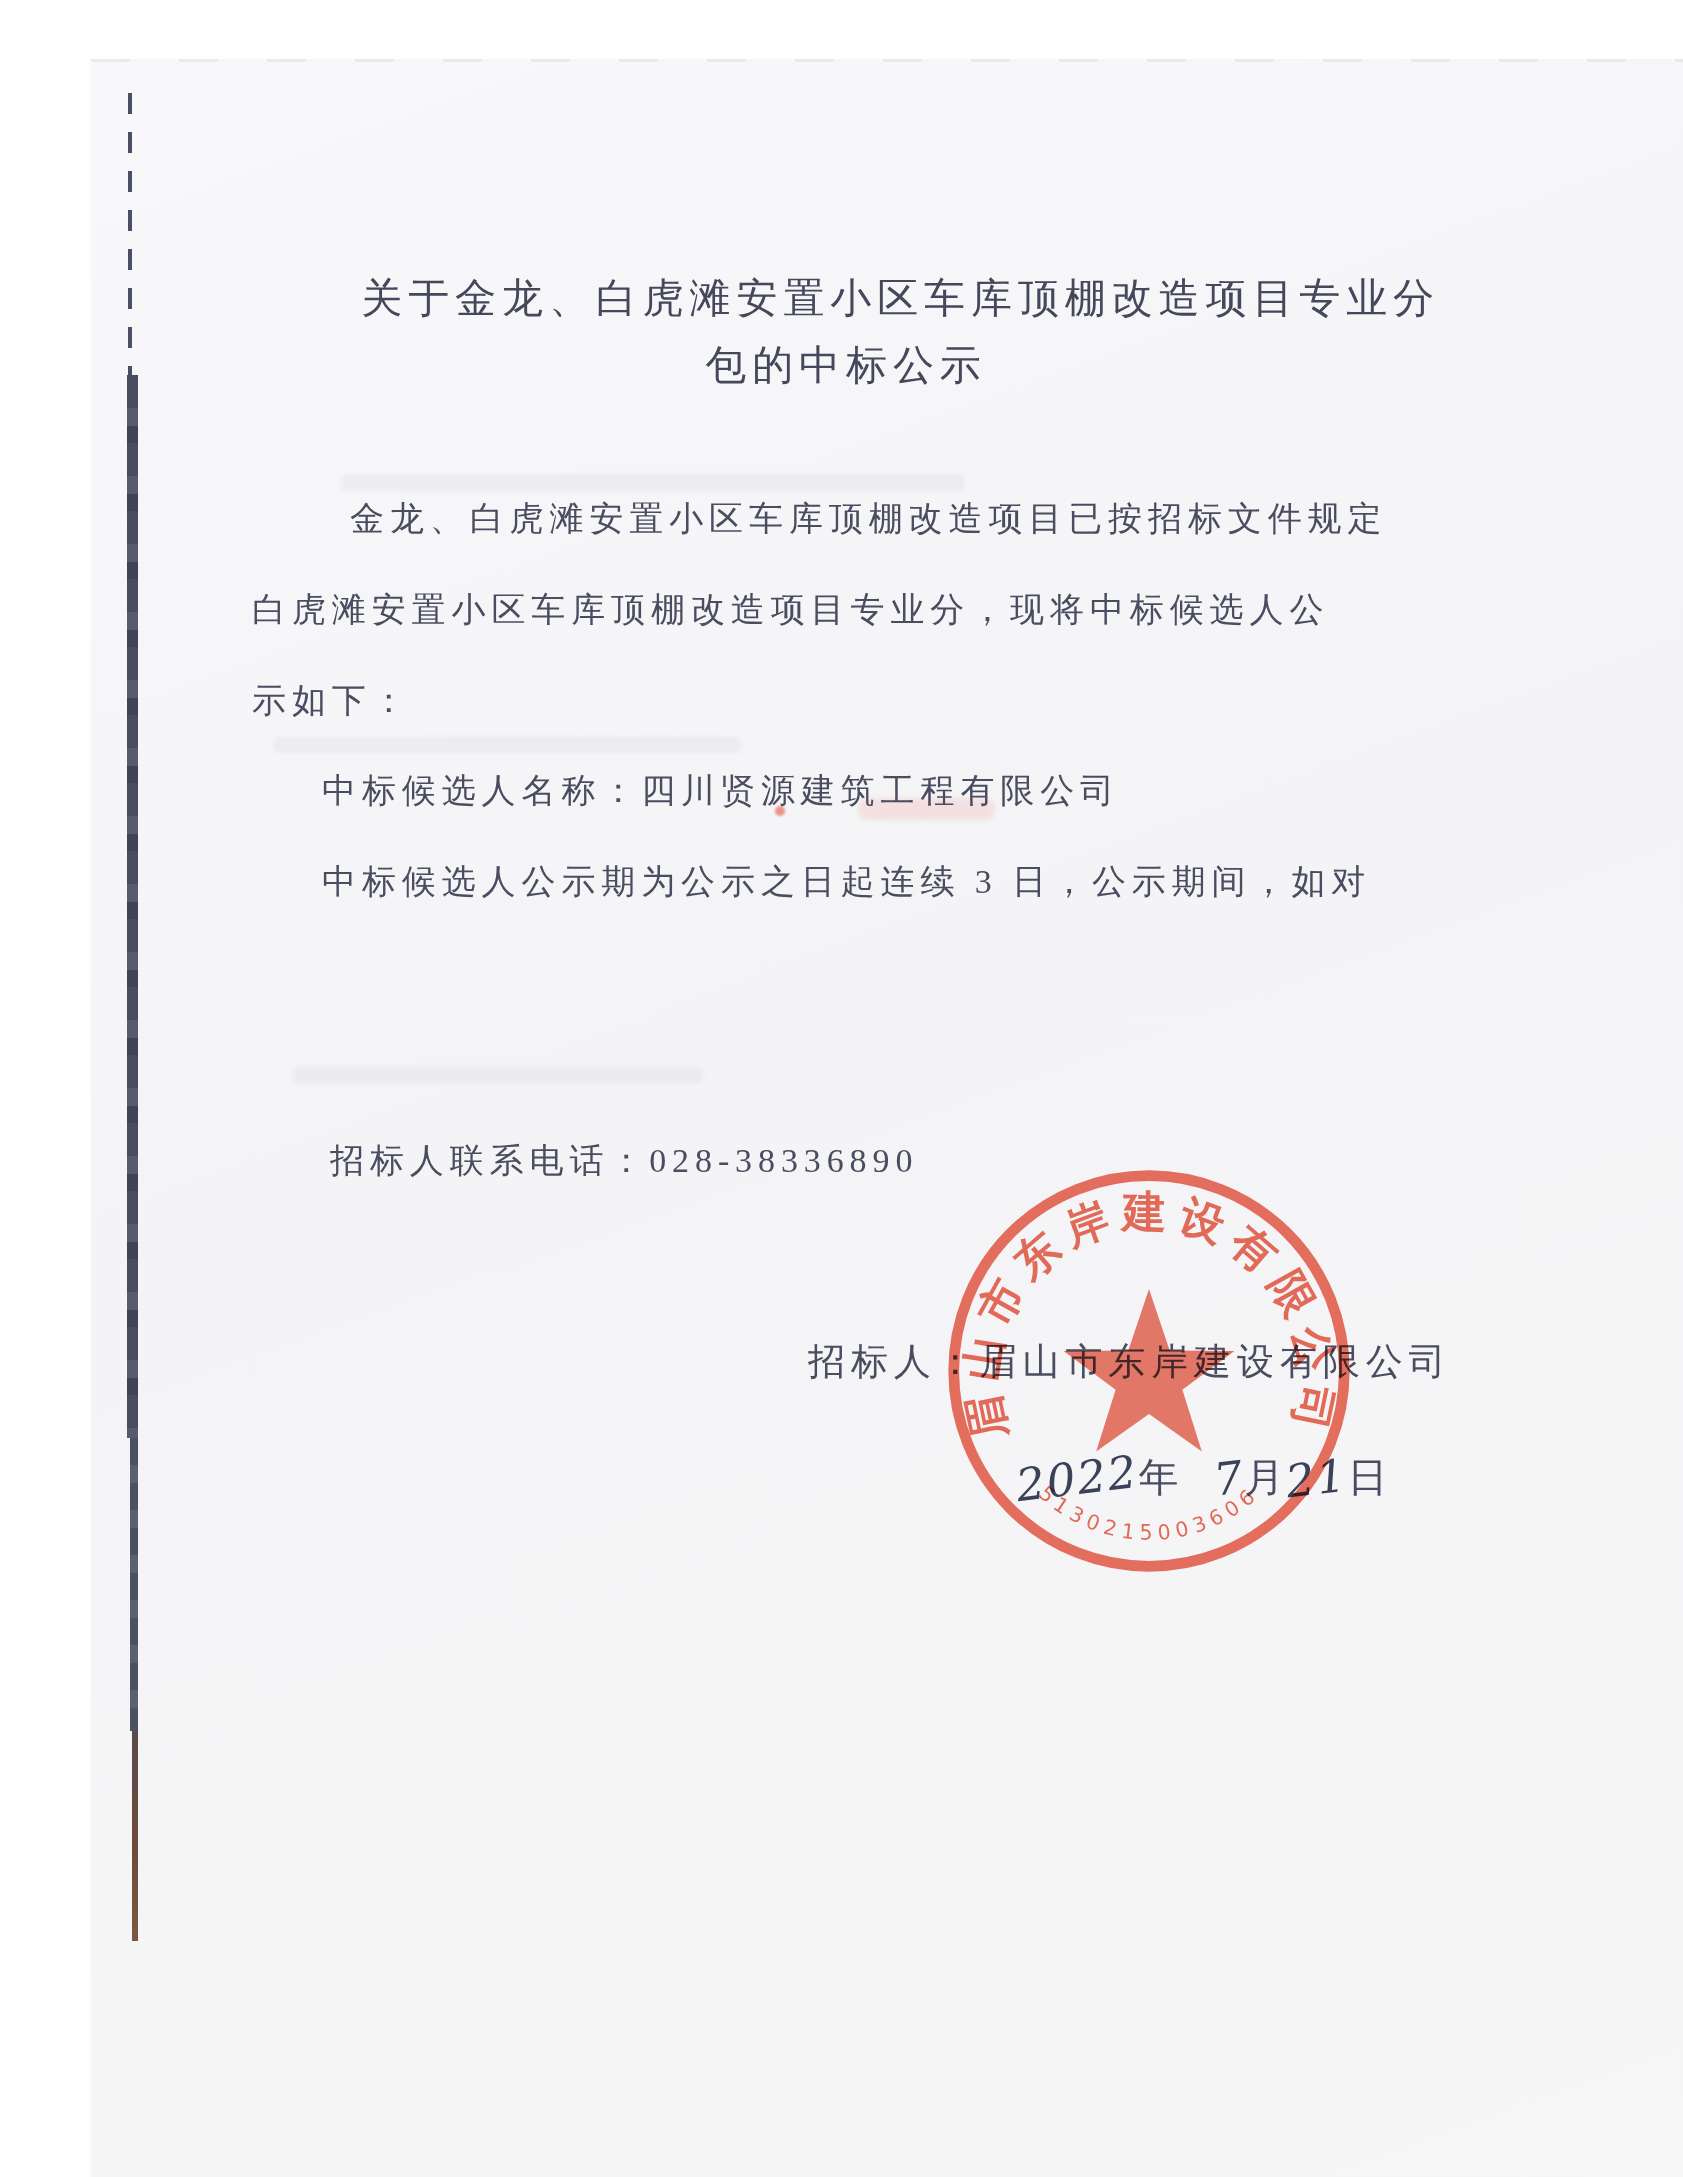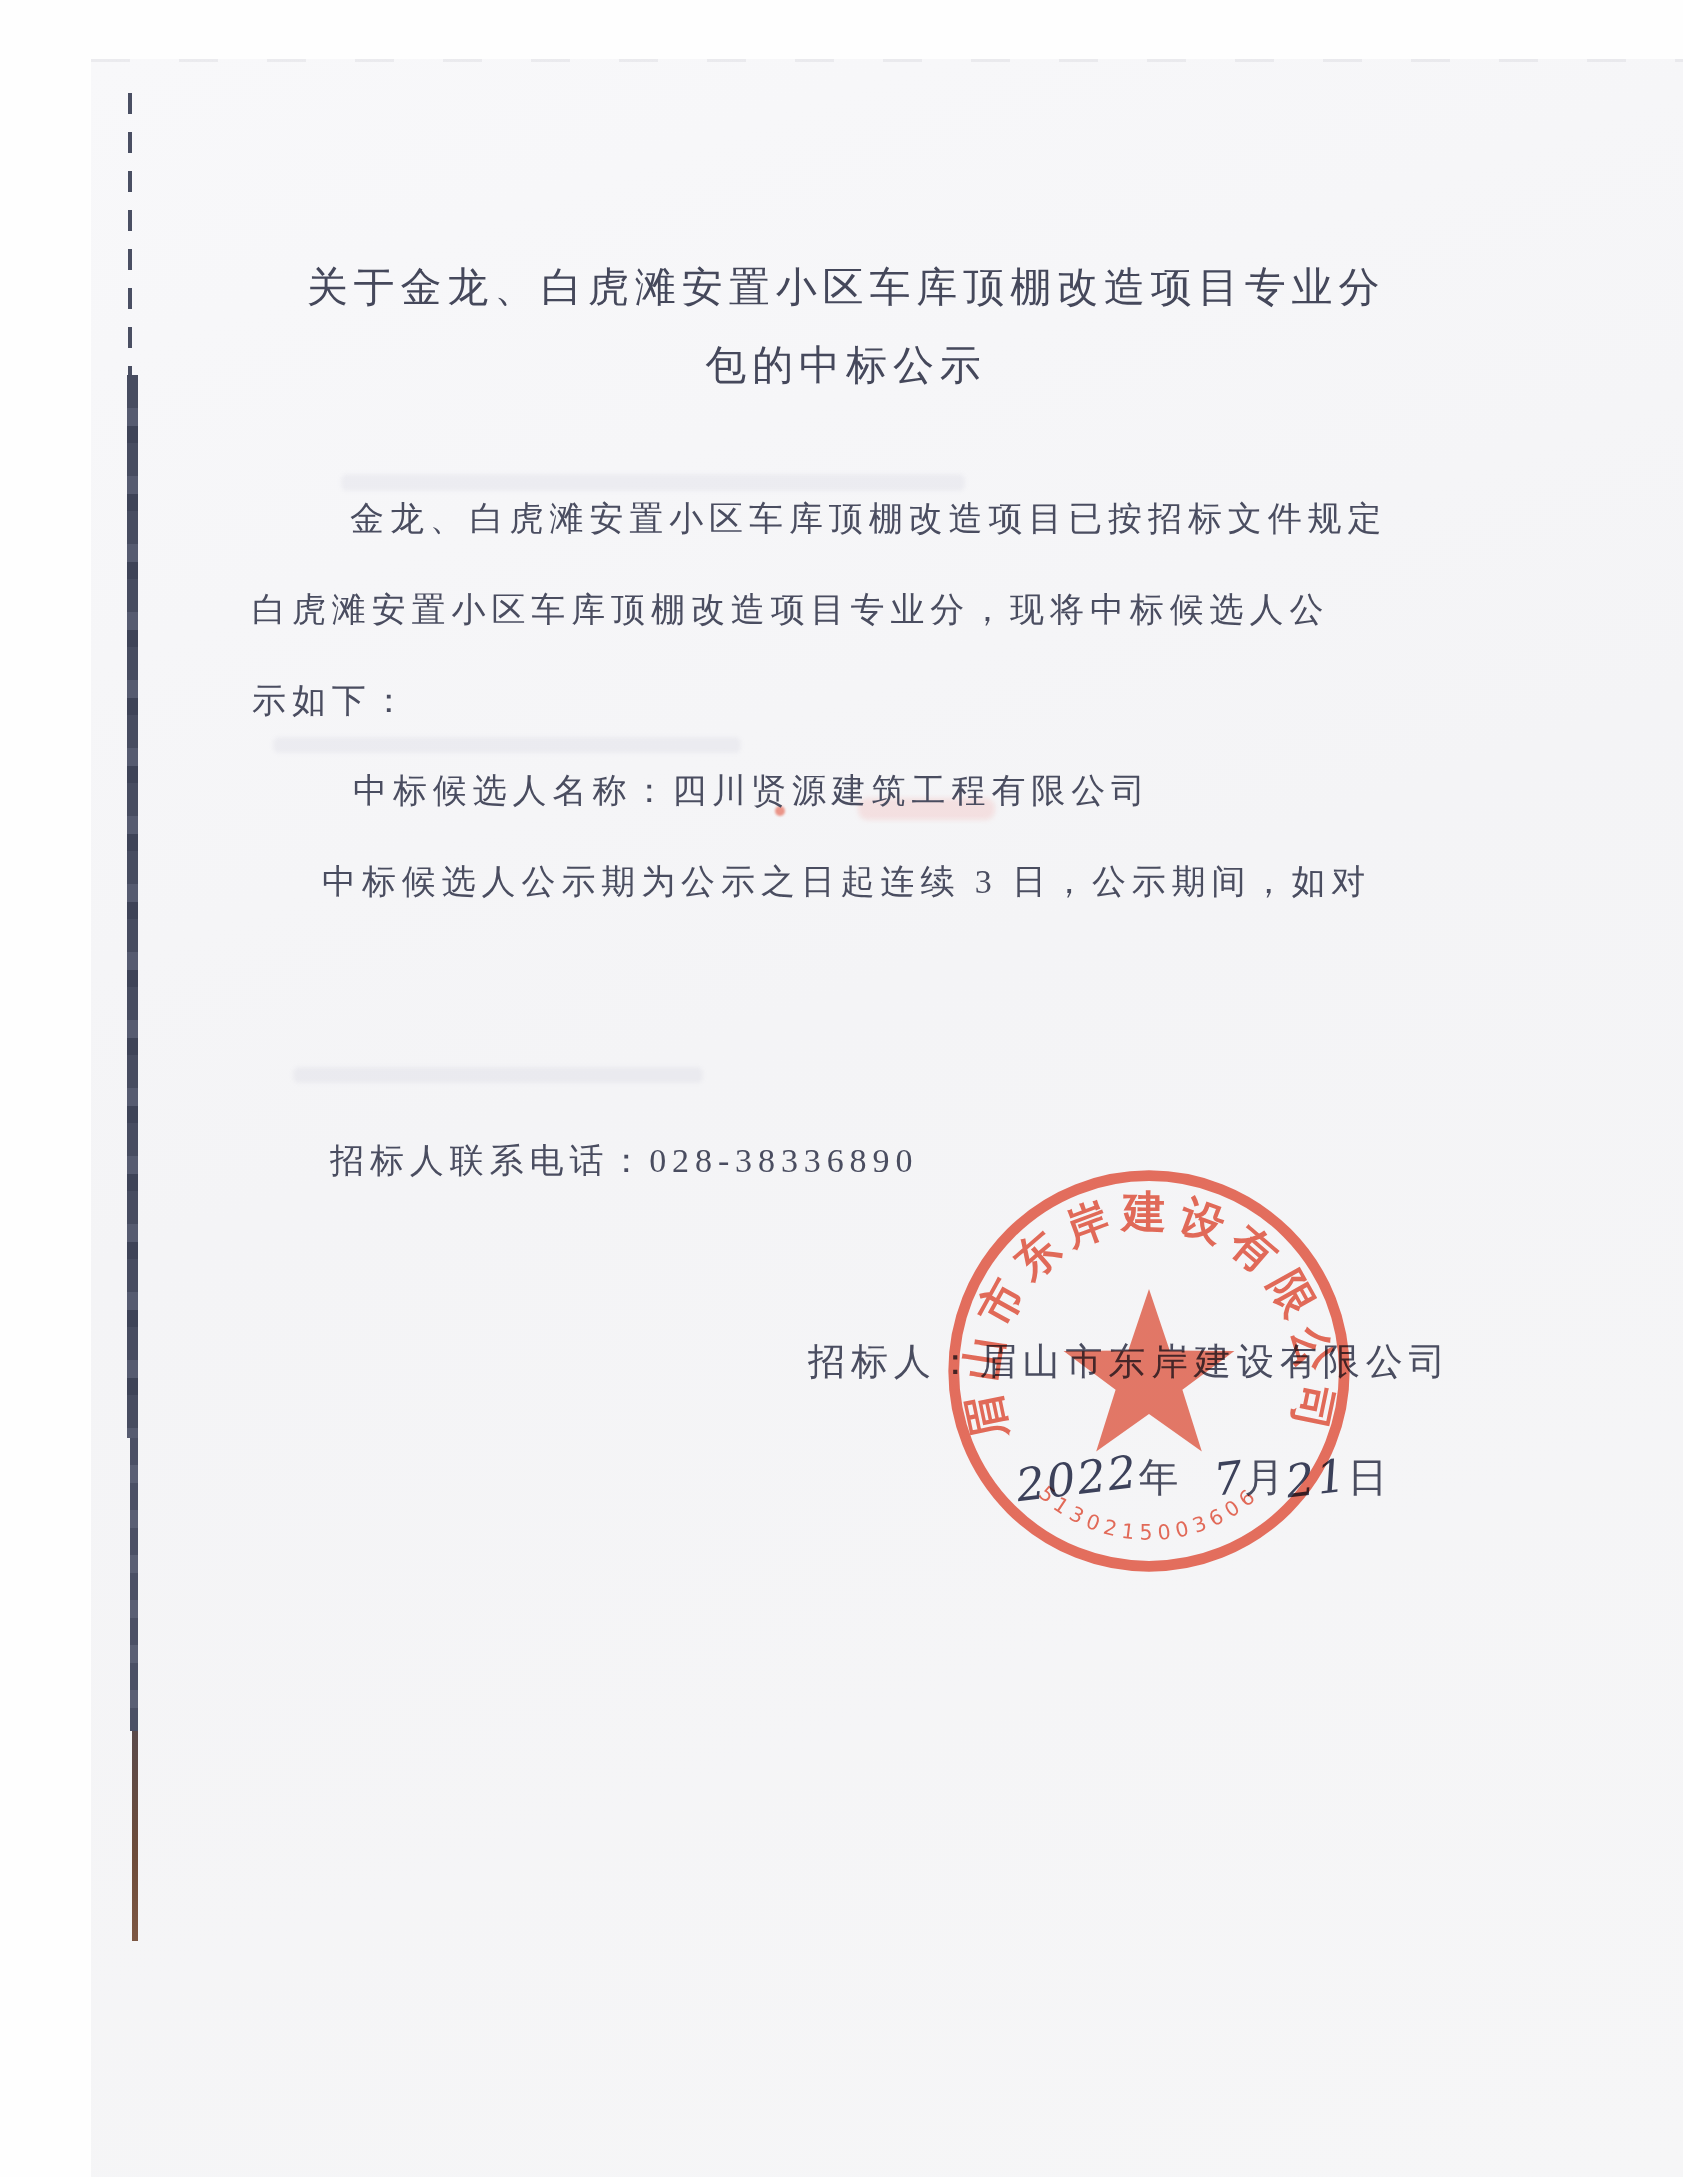--- a/index.html
+++ b/index.html
@@ -73,27 +73,27 @@
   <div class="edge-seg edge-solid"></div>
   <div class="edge-seg edge-thin"></div>
   <div class="edge-seg edge-brown"></div>
 
   <div class="smudge" style="left:341px;top:474px;width:624px;height:16.6px;"></div>
   <div class="smudge" style="left:273px;top:737px;width:468px;height:15.6px;"></div>
   <div class="smudge" style="left:293px;top:1067px;width:410px;height:15.6px;"></div>
   <div class="red-dot"></div>
   <div class="pink-smear"></div>
 
-  <div class="line title center-box" style="top:263px;">关于金龙、白虎滩安置小区车库顶棚改造项目专业分</div>
+  <div class="line title center-box" style="top:274px;text-align:right;">关于金龙、白虎滩安置小区车库顶棚改造项目专业分</div>
   <div class="line title center-box" style="top:341px;">包的中标公示</div>
 
   <div class="line" style="left:322px;top:499px;margin-left:28px;">金龙、白虎滩安置小区车库顶棚改造项目已按招标文件规定</div>
   <div class="line" style="left:252px;top:590px;">白虎滩安置小区车库顶棚改造项目专业分，现将中标候选人公</div>
   <div class="line" style="left:252px;top:681px;">示如下：</div>
-  <div class="line" style="left:322px;top:771px;margin-left:31px;">中标候选人名称：四川贤源建筑工程有限公司</div>
+  <div class="line" style="left:322px;top:771px;">中标候选人名称：四川贤源建筑工程有限公司</div>
   <div class="line" style="left:322px;top:862px;">中标候选人公示期为公示之日起连续 3 日，公示期间，如对</div>
 
   <div class="line" style="left:322px;top:1141px;margin-left:8px;">招标人联系电话：028-38336890</div>
 
   <div class="line" style="left:780px;top:1340px;font-size:37px;margin-left:28px;">
     <span>招标人：</span><span>眉山市东岸建设有限公司</span>
   </div>
 
   <div class="date-row">
     <span class="hw">2022</span>

